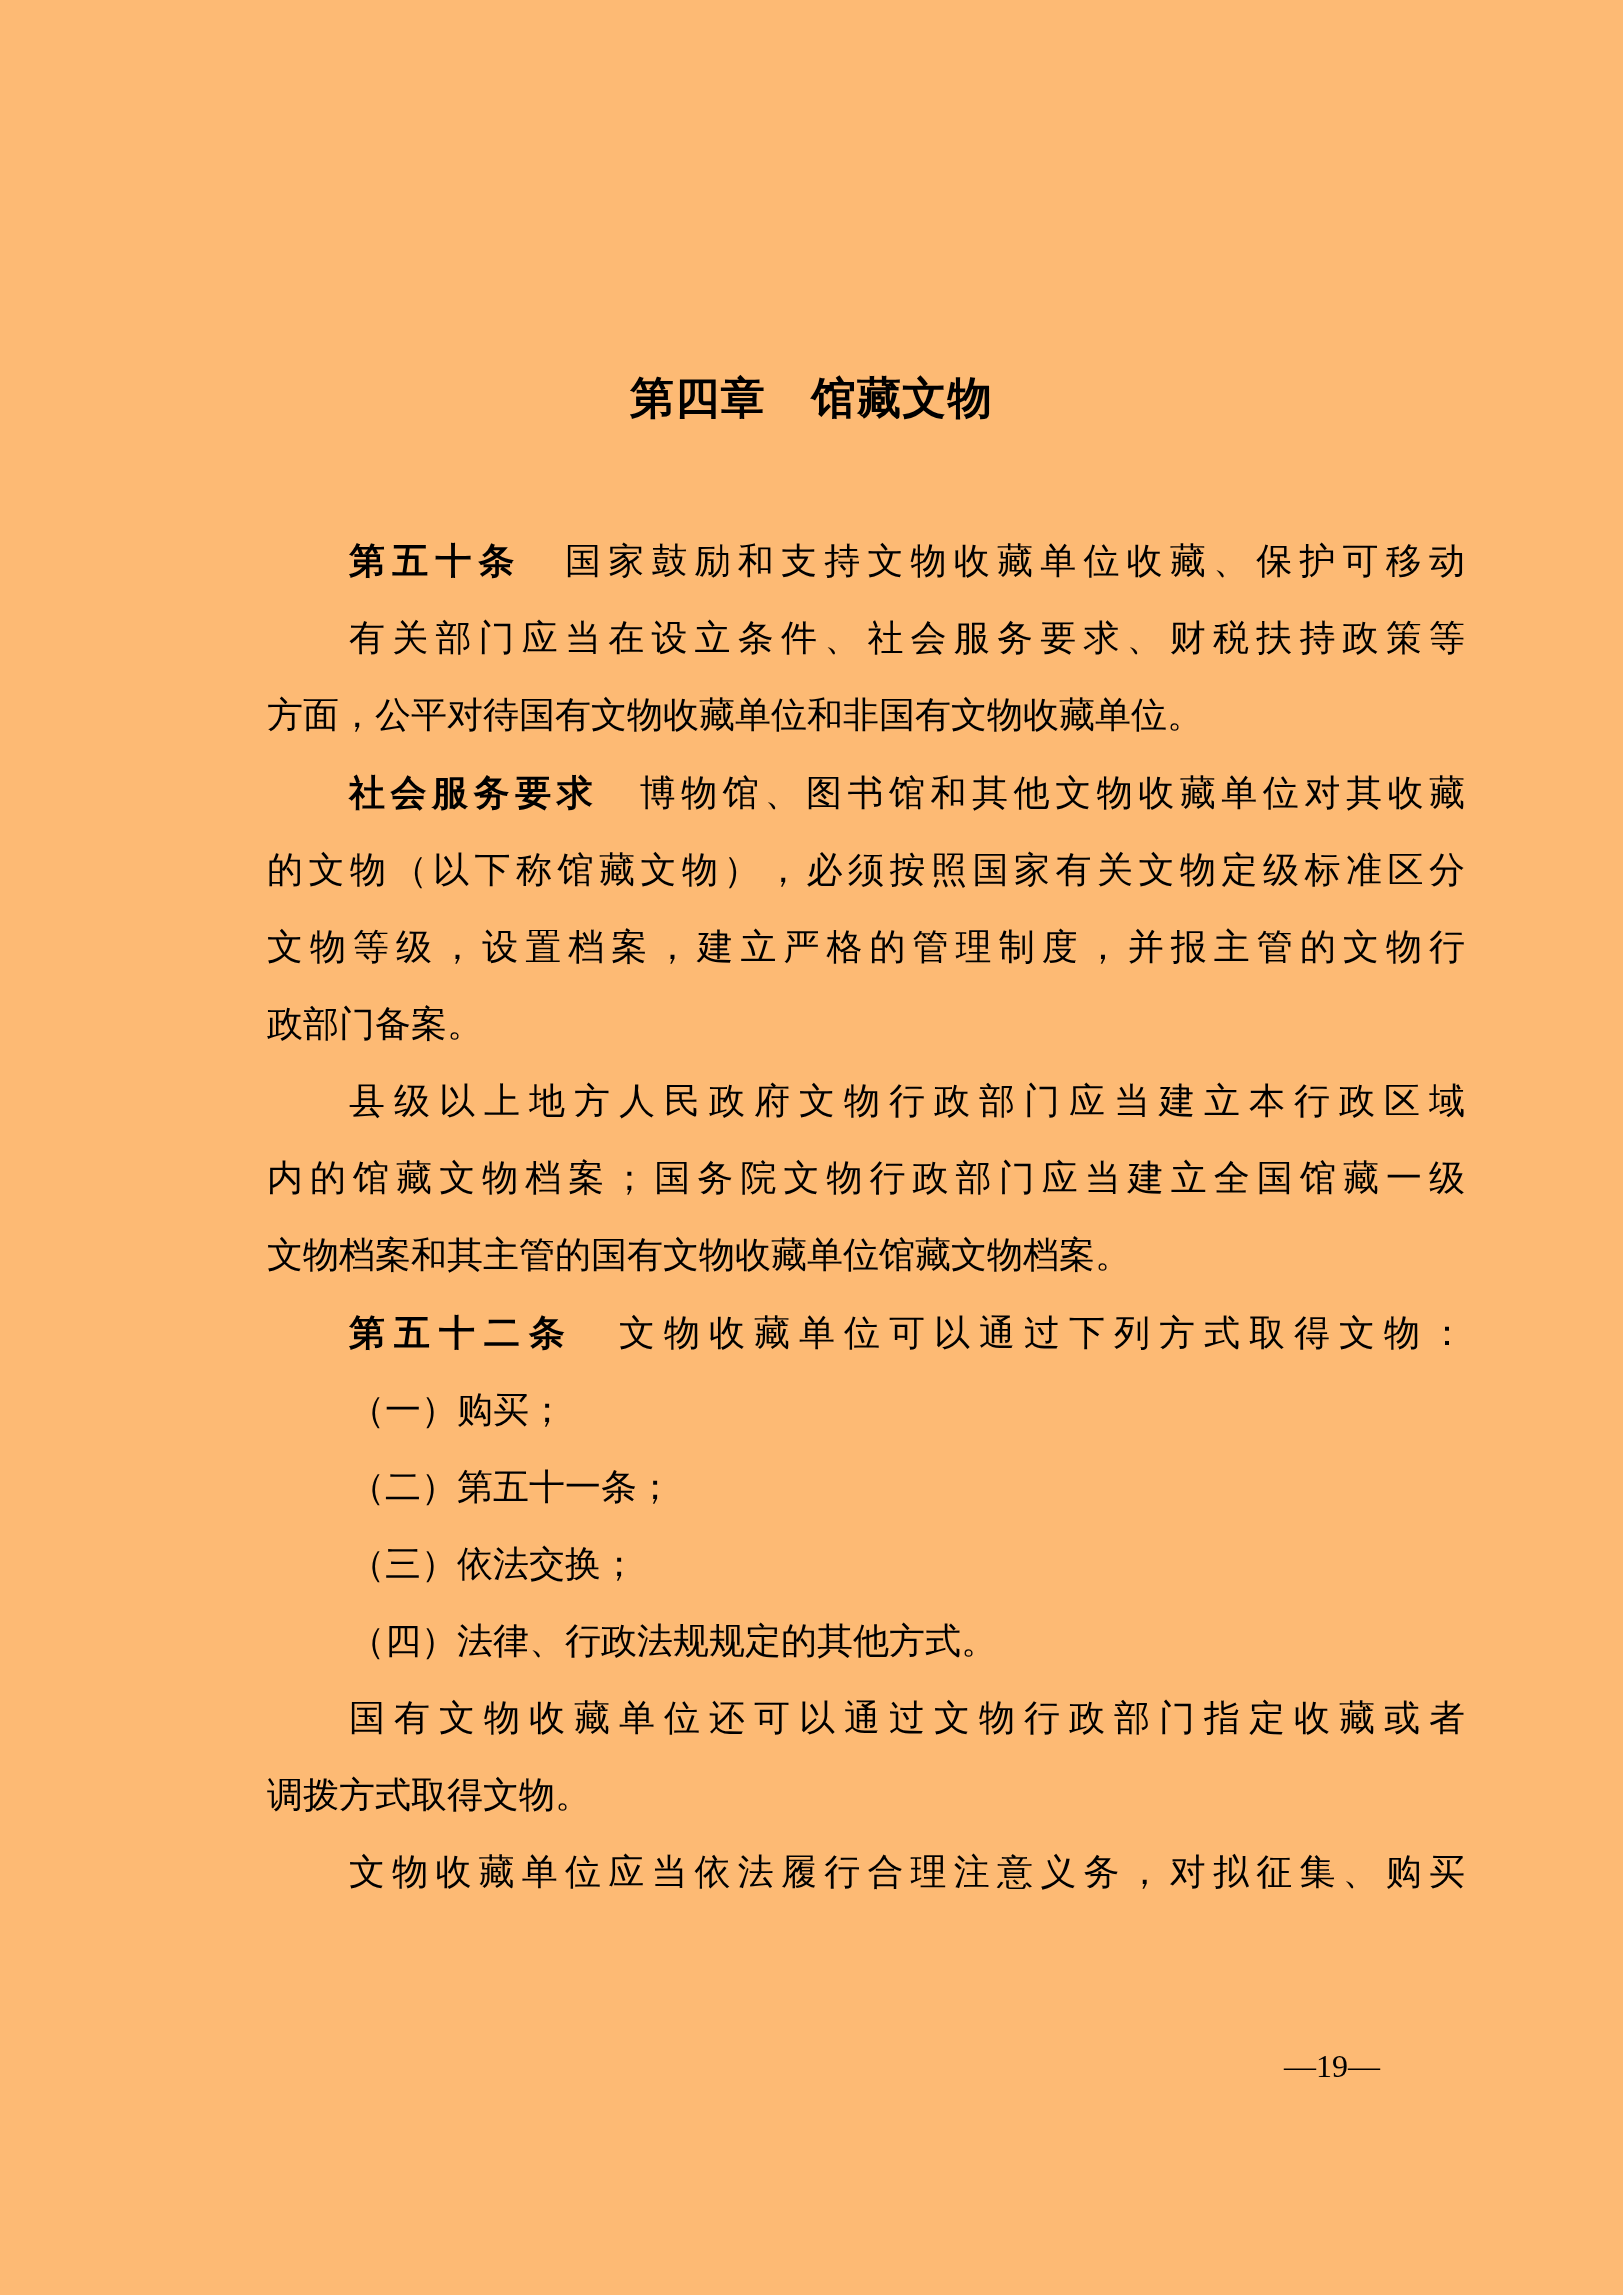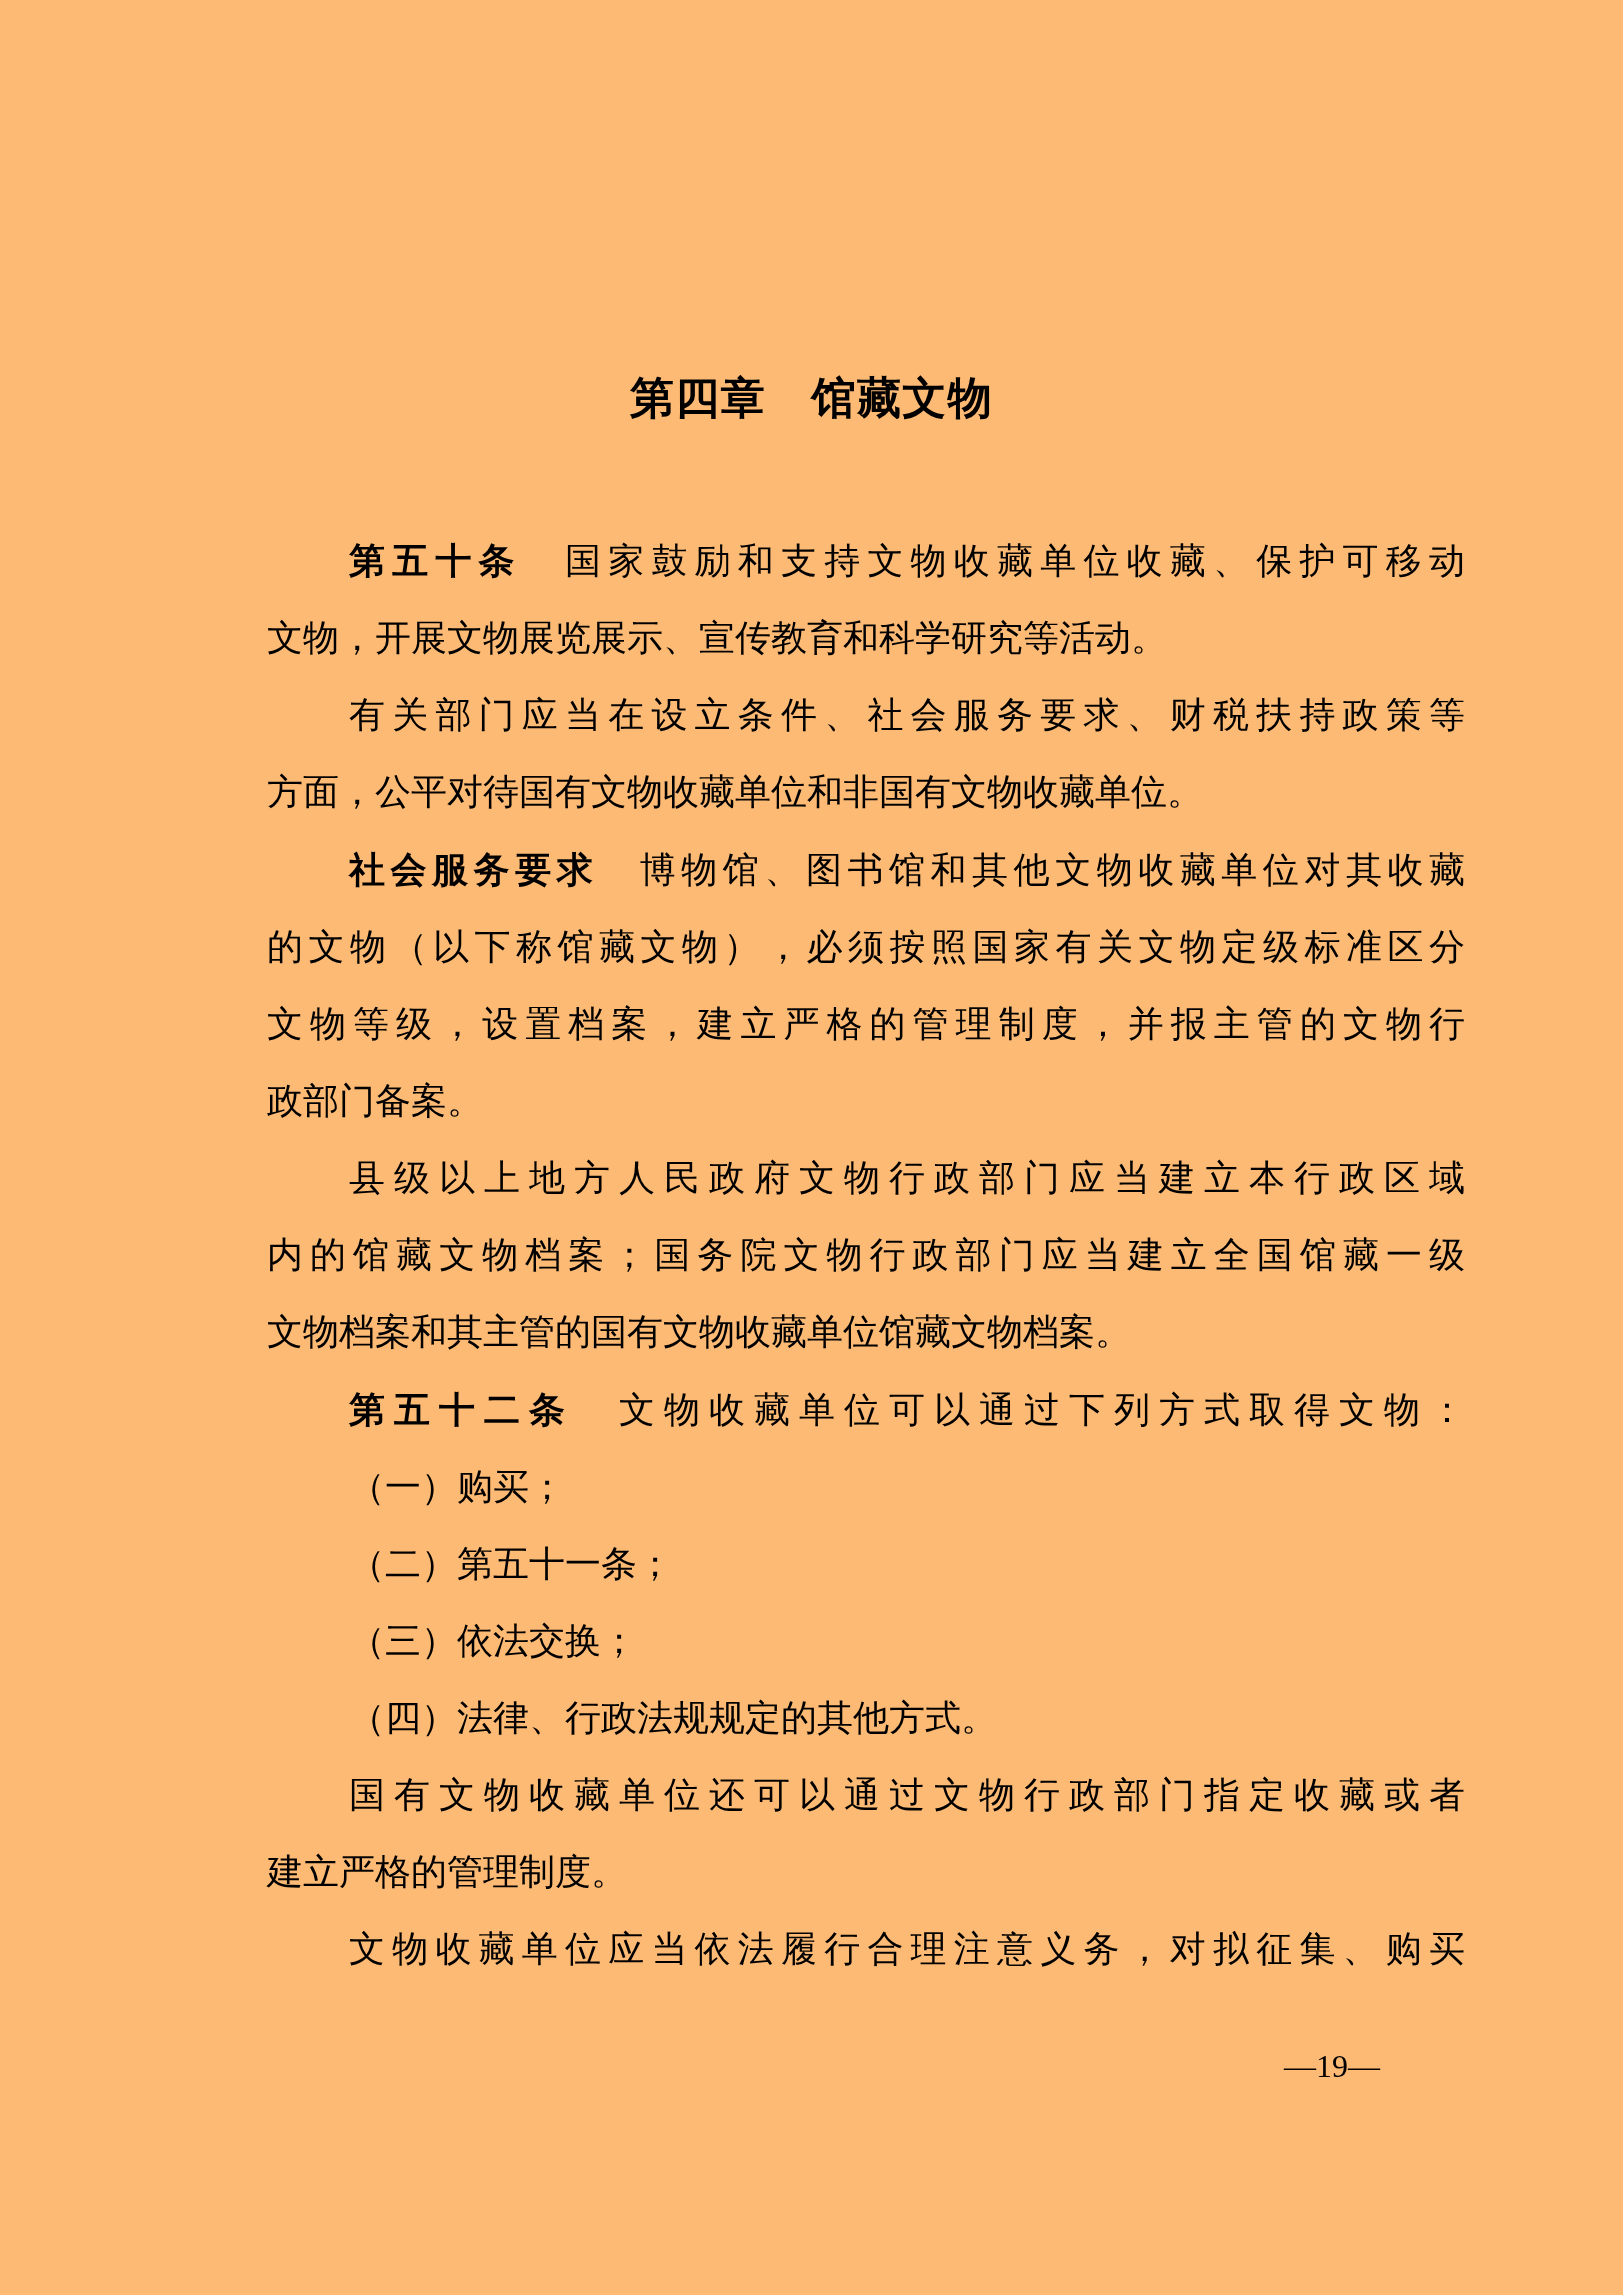--- a/index.html
+++ b/index.html
@@ -66,35 +66,34 @@
   }
 </style>
 </head>
 <body>
 
 <div class="page">
   <h1 class="chapter-title">第四章　馆藏文物</h1>
 
   <div class="body-text">
       <div class="line indent fill"><span class="lead">第五十条</span>　国家鼓励和支持文物收藏单位收藏、保护可移动</div>
-      <div class="line">文物，开展文物展览展示、宣传教育和科学研究等活动。</div>
       <div class="line indent fill">有关部门应当在设立条件、社会服务要求、财税扶持政策等</div>
       <div class="line">方面，公平对待国有文物收藏单位和非国有文物收藏单位。</div>
       <div class="line indent fill"><span class="lead">社会服务要求</span>　博物馆、图书馆和其他文物收藏单位对其收藏</div>
       <div class="line fill">的文物（以下称馆藏文物），必须按照国家有关文物定级标准区分</div>
       <div class="line fill">文物等级，设置档案，建立严格的管理制度，并报主管的文物行</div>
       <div class="line">政部门备案。</div>
       <div class="line indent fill">县级以上地方人民政府文物行政部门应当建立本行政区域</div>
       <div class="line fill">内的馆藏文物档案；国务院文物行政部门应当建立全国馆藏一级</div>
       <div class="line">文物档案和其主管的国有文物收藏单位馆藏文物档案。</div>
       <div class="line indent fill"><span class="lead">第五十二条</span>　文物收藏单位可以通过下列方式取得文物：</div>
       <div class="line indent">（一）购买；</div>
       <div class="line indent">（二）第五十一条；</div>
       <div class="line indent">（三）依法交换；</div>
       <div class="line indent">（四）法律、行政法规规定的其他方式。</div>
       <div class="line indent fill">国有文物收藏单位还可以通过文物行政部门指定收藏或者</div>
-      <div class="line">建立严格的管理制度。</div>
+      <div class="line">调拨方式取得文物。</div>
       <div class="line indent fill">文物收藏单位应当依法履行合理注意义务，对拟征集、购买</div>
     </div>
 
   <div class="page-number">—19—</div>
 </div>
 
 
 </body></html>

